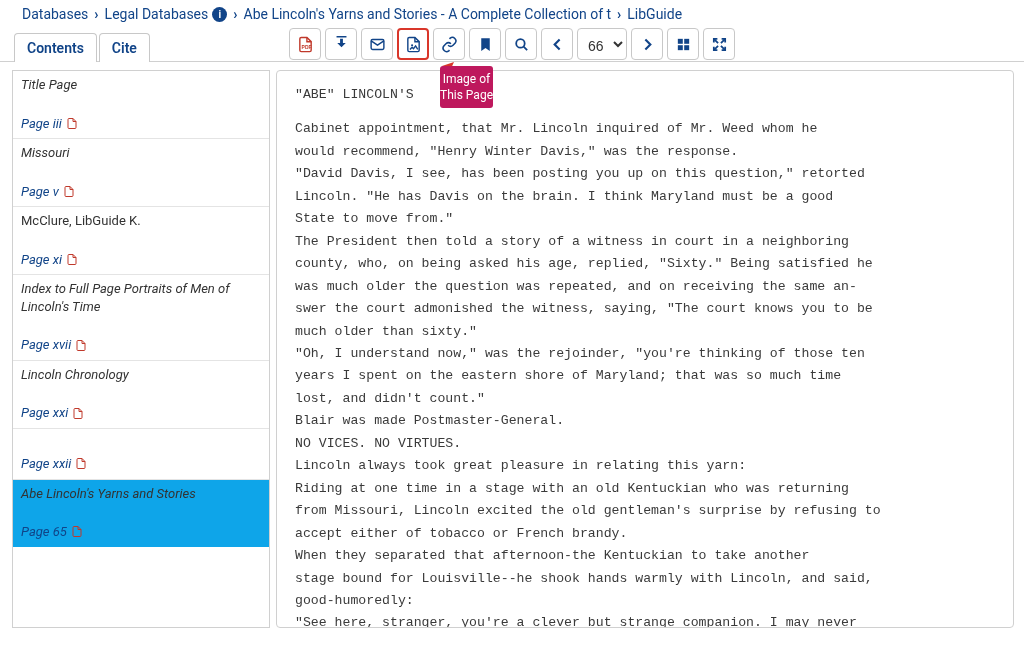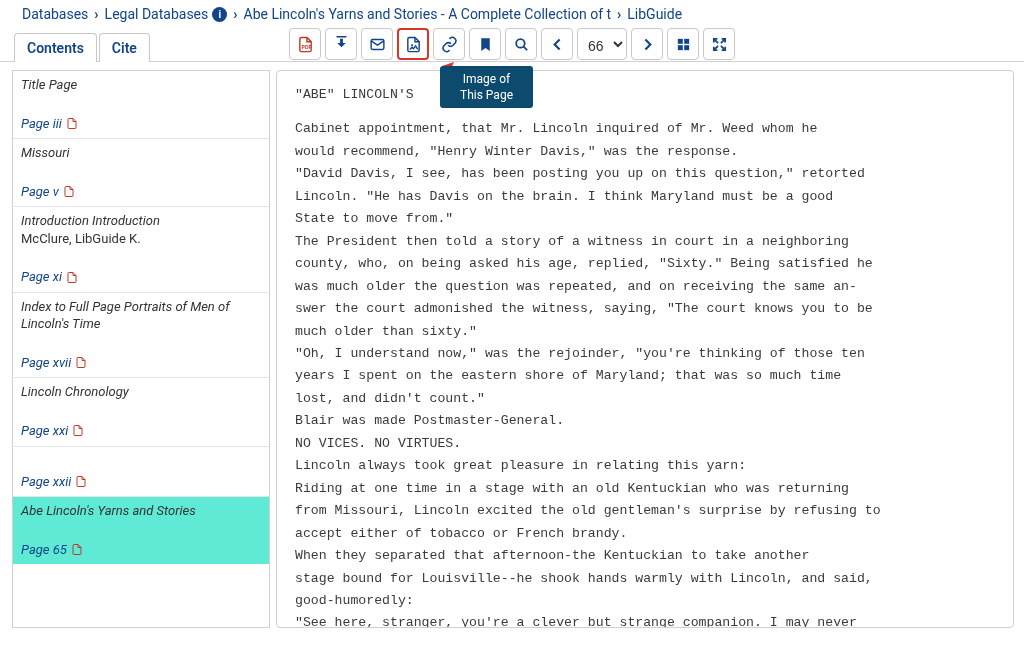--- a/index.html
+++ b/index.html
@@ -69,23 +69,23 @@
   }
   .arrow-line {
     position: absolute;
     width: 42px; height: 30px;
     left: 412px; top: 30px;
     pointer-events: none;
   }
   .tooltip {
     position: absolute;
     left: 440px; top: 34px;
-    background: #0c4a6e; color: #fff;
+    background: #be185d; color: #fff;
     font-size: 12px; line-height: 1.35;
-    padding: 5px 20px; border-radius: 3px;
+    padding: 5px 0; border-radius: 3px;
     text-align: center;
     z-index: 10;
   }
   .layout {
     display: flex; align-items: stretch;
     padding: 8px 10px 0 12px;
     gap: 6px;
   }
   .sidebar {
     width: 258px; flex: 0 0 258px;
@@ -96,21 +96,21 @@
   .toc-item {
     padding: 5px 8px 6px 8px;
     border-bottom: 1px solid #e4e4e4;
     cursor: pointer;
     line-height: 1.35;
   }
   .toc-item:last-child { border-bottom: none; }
   .toc-item .title { color: #333; font-style: italic; display: block; }
   .toc-item .subtitle { color: #333; font-style: normal; display: block; }
   .toc-item .page { color: #114488; font-style: italic; display: inline-flex; align-items: center; gap: 4px; margin-top: 21px; }
-  .toc-item.selected { background: #5eead4; }
+  .toc-item.selected { background: #0ea5e9; }
   .pdf-mini {
     display: inline-flex; width: 12px; height: 13px; position: relative;
   }
   .pdf-mini svg { width: 12px; height: 13px; }
   .reader {
     flex: 1;
     border: 1px solid #d0d0d0; border-radius: 4px;
     background: #fff;
     padding: 14px 10px 14px 18px;
     font-family: "Courier New", Courier, monospace;
@@ -233,21 +233,21 @@
               <path d="M14 2H6a2 2 0 0 0-2 2v16a2 2 0 0 0 2 2h12a2 2 0 0 0 2-2V8z"></path>
               <path d="M14 2v6h6"></path>
             </svg>
           </span></span></div>
       <div class="toc-item"><span class="title">Missouri</span><span class="page">Page v <span class="pdf-mini">
             <svg viewBox="0 0 24 24" fill="none" stroke="#c0392b" stroke-width="2">
               <path d="M14 2H6a2 2 0 0 0-2 2v16a2 2 0 0 0 2 2h12a2 2 0 0 0 2-2V8z"></path>
               <path d="M14 2v6h6"></path>
             </svg>
           </span></span></div>
-      <div class="toc-item"><span class="title">Introduction Introduction</span><span class="subtitle">McClure, LibGuide K.</span><span class="page">Page xi <span class="pdf-mini">
+      <div class="toc-item"><span class="subtitle">McClure, LibGuide K.</span><span class="page">Page xi <span class="pdf-mini">
             <svg viewBox="0 0 24 24" fill="none" stroke="#c0392b" stroke-width="2">
               <path d="M14 2H6a2 2 0 0 0-2 2v16a2 2 0 0 0 2 2h12a2 2 0 0 0 2-2V8z"></path>
               <path d="M14 2v6h6"></path>
             </svg>
           </span></span></div>
       <div class="toc-item"><span class="title">Index to Full Page Portraits of Men of Lincoln's Time</span><span class="page">Page xvii <span class="pdf-mini">
             <svg viewBox="0 0 24 24" fill="none" stroke="#c0392b" stroke-width="2">
               <path d="M14 2H6a2 2 0 0 0-2 2v16a2 2 0 0 0 2 2h12a2 2 0 0 0 2-2V8z"></path>
               <path d="M14 2v6h6"></path>
             </svg>

